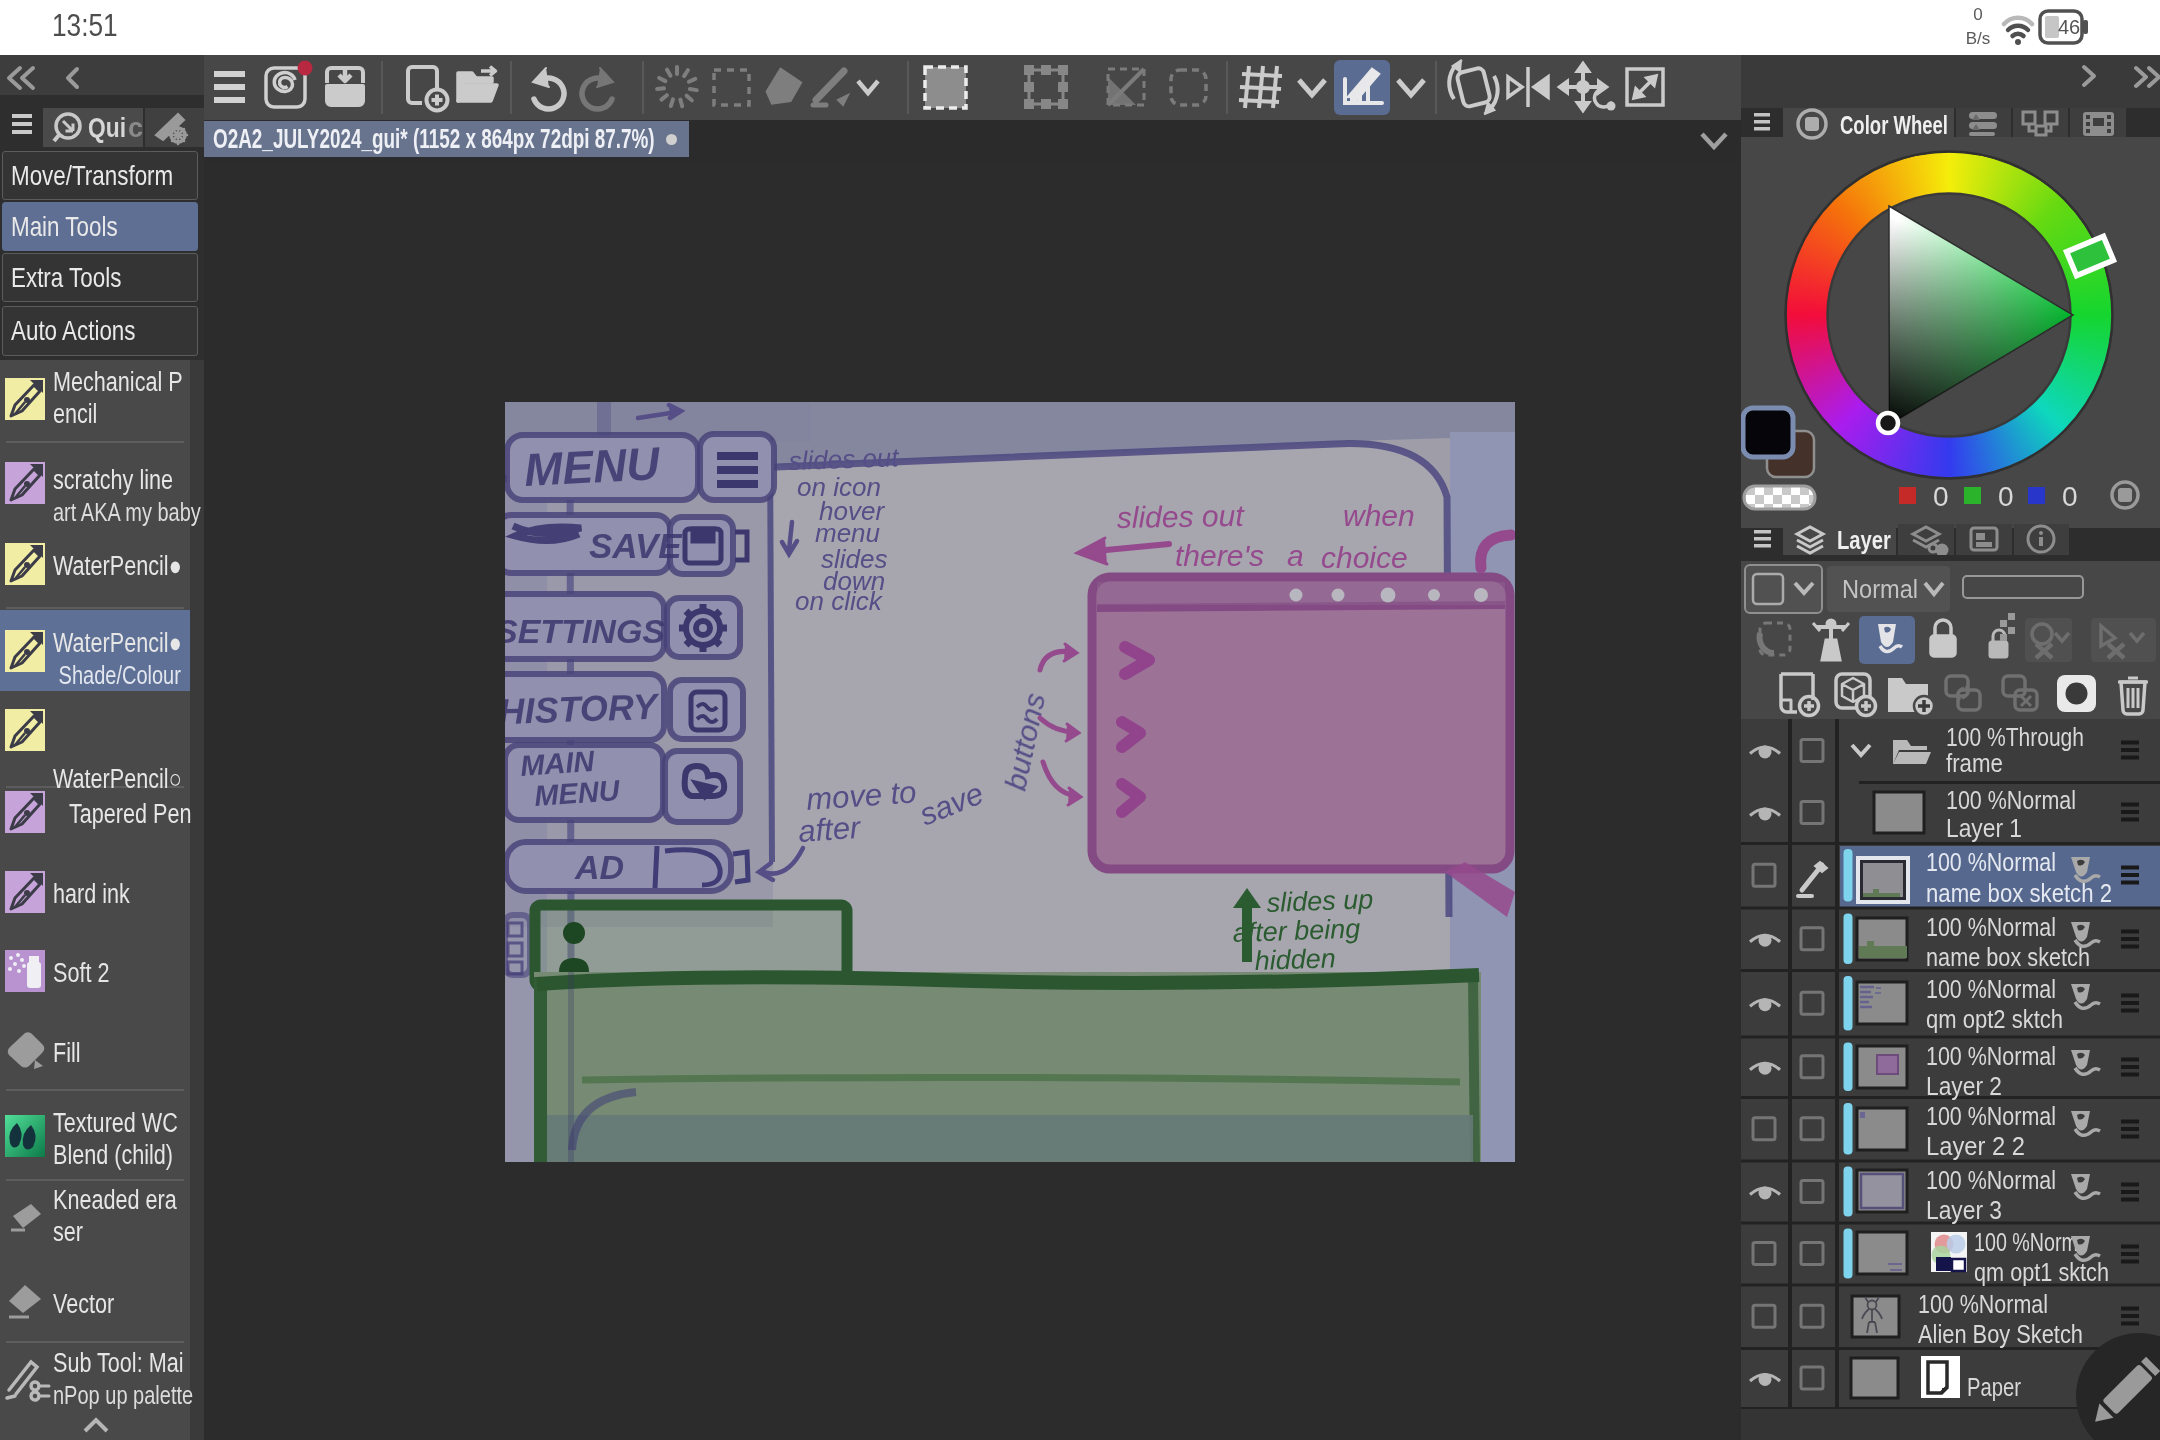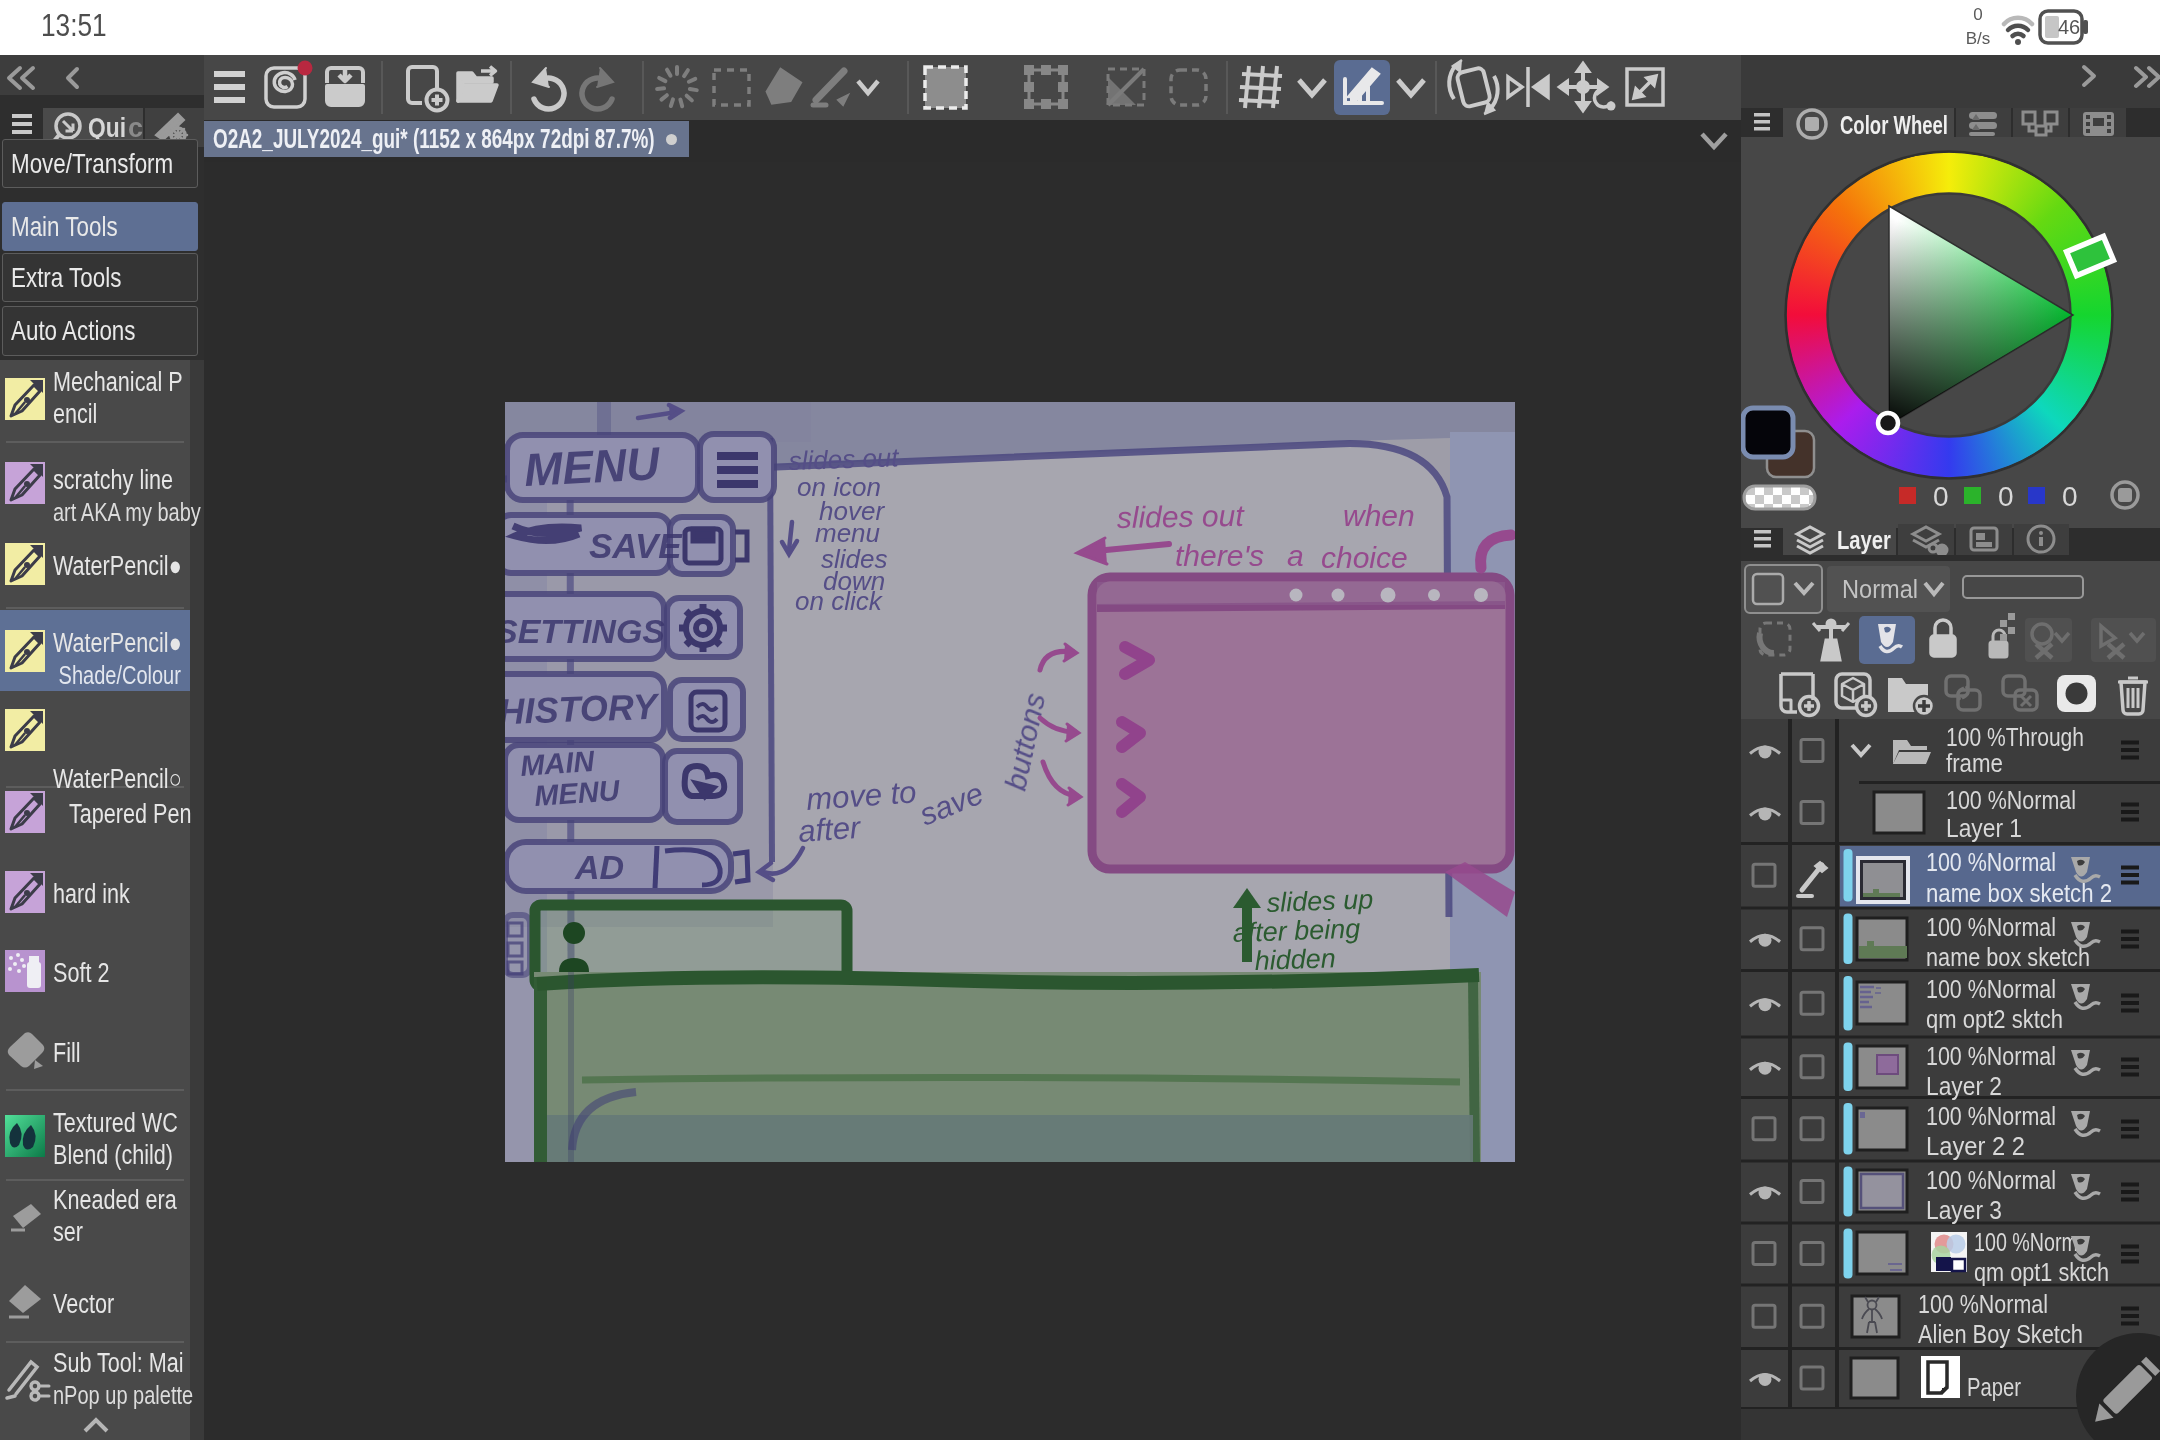--- a/index.html
+++ b/index.html
@@ -2,21 +2,21 @@
 <html><head>
 <meta charset="utf-8">
 <style>
   * { margin:0; padding:0; box-sizing:border-box; }
   html,body { width:2160px; height:1440px; background:#2c2c2c; overflow:hidden;
     font-family:"Liberation Sans", sans-serif; }
   .abs { position:absolute; }
   #root { position:relative; width:2160px; height:1440px; }
   
   #statusbar { left:0; top:0; width:2160px; height:55px; background:#ffffff; }
-  #clock { left:41px; top:7px; font-size:32px; color:#4d4d4d; }
+  #clock { left:52px; top:7px; font-size:32px; color:#4d4d4d; }
   
   #tb-left  { left:0; top:55px; width:204px; height:40px; background:#3d3d3d; }
   #tb-main  { left:204px; top:55px; width:1537px; height:65px; background:#474747; }
   #tb-right { left:1741px; top:55px; width:419px; height:53px; background:#3a3a3a; }
   
   #tabrow { left:204px; top:120px; width:1537px; height:42px; background:#2b2b2b; }
   #doctab { left:198px; top:121px; width:491px; height:36px; background:#68748e; color:#eef0f5;
      font-size:27px; font-weight:bold; line-height:36px; padding-left:15px; white-space:nowrap; overflow:hidden; }
   
   #lp-gap1 { left:0; top:95px; width:204px; height:13px; background:#2e2e2e; }
@@ -256,21 +256,21 @@
     </g>
     <text x="88" y="29" font-size="27" font-weight="bold" fill="#d6d6d6" textLength="38" lengthAdjust="spacingAndGlyphs">Qui</text>
     <text x="128" y="29" font-size="27" font-weight="bold" fill="#8a8a8a">c</text>
     <g stroke="#9a9a9a" fill="none" stroke-width="3.5" stroke-linecap="round">
       <path d="M157 27 L178 7 L183 12 L163 31 Z" fill="#9a9a9a"></path>
       <circle cx="178" cy="27" r="7"></circle>
       <path d="M178 18 L178 36 M169 27 L187 27 M172 21 L184 33 M184 21 L172 33" stroke-width="2.5"></path>
     </g>
   </svg>
   <div id="lp-btnzone" class="abs"></div>
-  <div class="lp-btn" style="top:139px;"><span class="sx">Move/Transform</span></div>
+  <div class="lp-btn" style="top:151px;"><span class="sx">Move/Transform</span></div>
   <div class="lp-btn" style="top:202px; background:#5e6f93; border-color:#5e6f93;"><span class="sx">Main Tools</span></div>
   <div class="lp-btn" style="top:253px;"><span class="sx">Extra Tools</span></div>
   <div class="lp-btn" style="top:306px; height:50px;"><span class="sx">Auto Actions</span></div>
   <div id="lp-sub" class="abs"></div>
   <div id="lp-substrip" class="abs"></div>
   <div id="lp-bottom" class="abs"></div>
   <div class="abs" style="left:0;top:610px;width:190px;height:81px;background:#5e7095;"></div>
   <svg class="abs" style="left:0;top:360px;" width="204" height="1080" viewBox="0 0 204 1080">
     <defs>
       <g id="nib">

